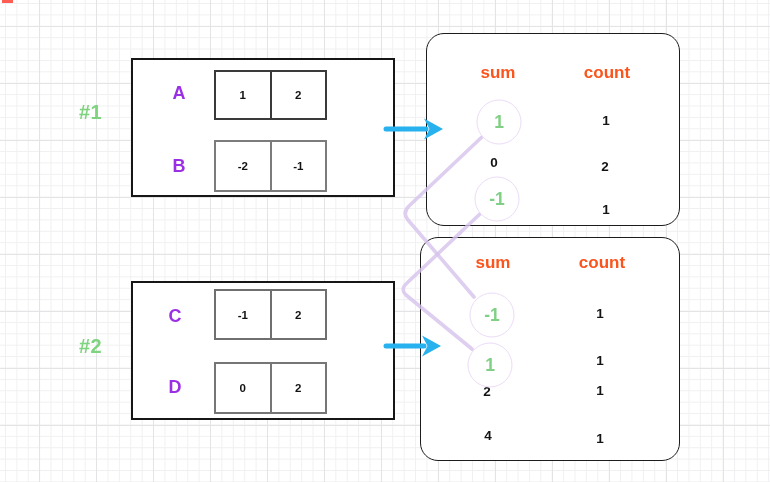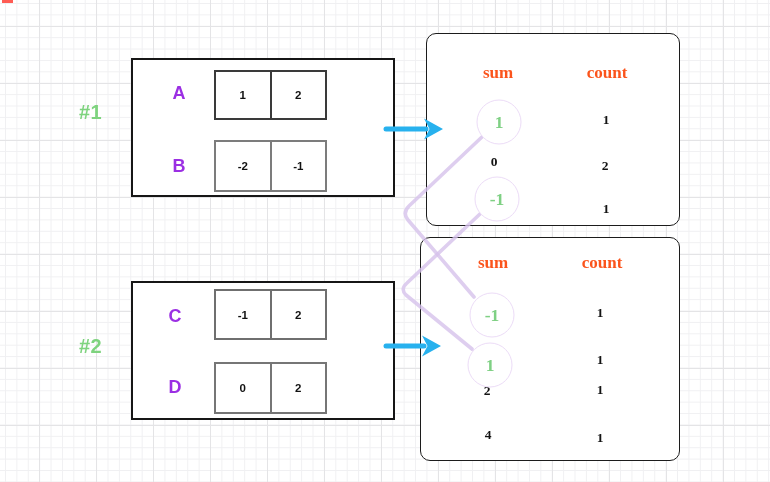--- a/index.html
+++ b/index.html
@@ -11,21 +11,21 @@
       linear-gradient(#e4e4e6 1px, transparent 1px),
       linear-gradient(90deg, #e4e4e6 1px, transparent 1px),
       linear-gradient(#f0f0f2 1px, transparent 1px),
       linear-gradient(90deg, #f0f0f2 1px, transparent 1px);
     background-size:57px 57px, 57px 57px, 11.4px 11.4px, 11.4px 11.4px;
     background-position:39px 26px, 39px 26px, 5px 3px, 5px 3px;
   }
   .red-dash { position:absolute; left:2px; top:0; width:11px; height:2.5px; opacity:.85; }
 
   .gbox  { position:absolute; background:#fff; border:2px solid #161616; box-sizing:border-box; }
-  .rbox  { position:absolute; background:#fff; border:1.6px solid #1c1c1c; border-radius:10px; box-sizing:border-box;font-family:Liberation Serif, serif; }
+  .rbox  { position:absolute; background:#fff; border:1.6px solid #1c1c1c; border-radius:18px; box-sizing:border-box; }
 
   .glabel   { position:absolute; font-size:20px; font-weight:700; letter-spacing:.5px; }
   .rowlabel { position:absolute; transform:translate(-50%,-50%); font-size:18px; font-weight:700; }
 
   .cellpair { position:absolute; display:flex; background:#fff; box-sizing:border-box; width:113px; }
   .cell     { flex:1; display:flex; align-items:center; justify-content:center;
               font-size:11.5px; font-weight:700; color:#111; }
   .cellpair .cell + .cell { border-left-style:solid; border-left-width:2.5px; }
   .pa { border:2.5px solid #3a3a3a; height:50px; } .pa .cell + .cell { border-left-color:#3a3a3a; }
   .pb { border:2.5px solid #7c7c7c; height:52px; } .pb .cell + .cell { border-left-color:#7c7c7c; }

